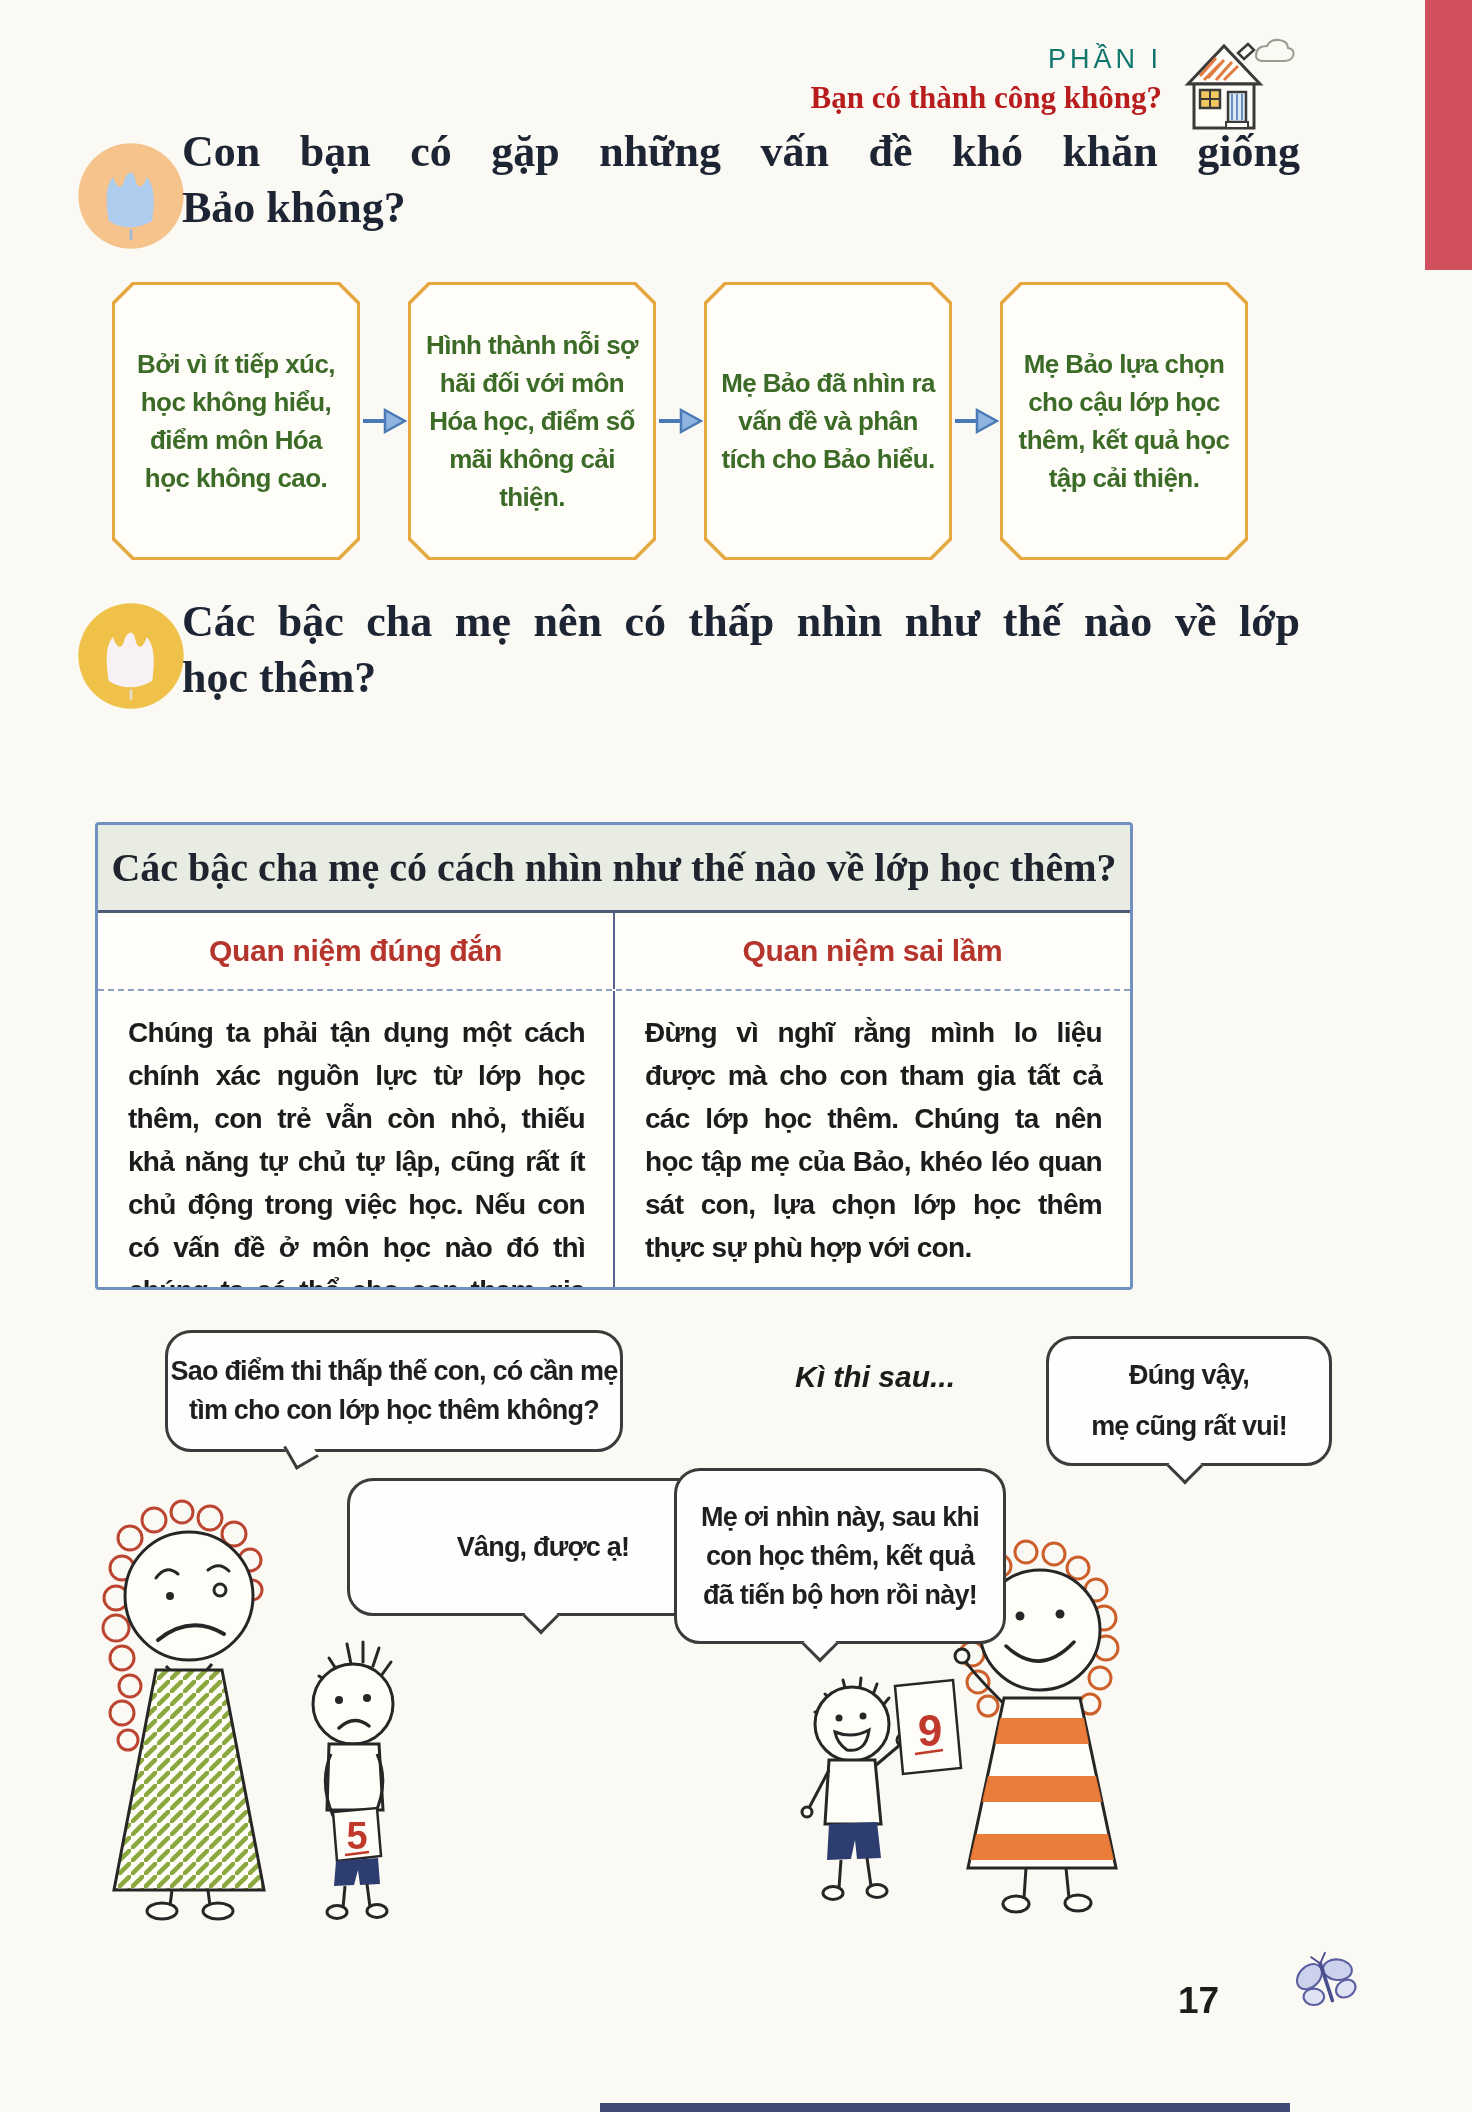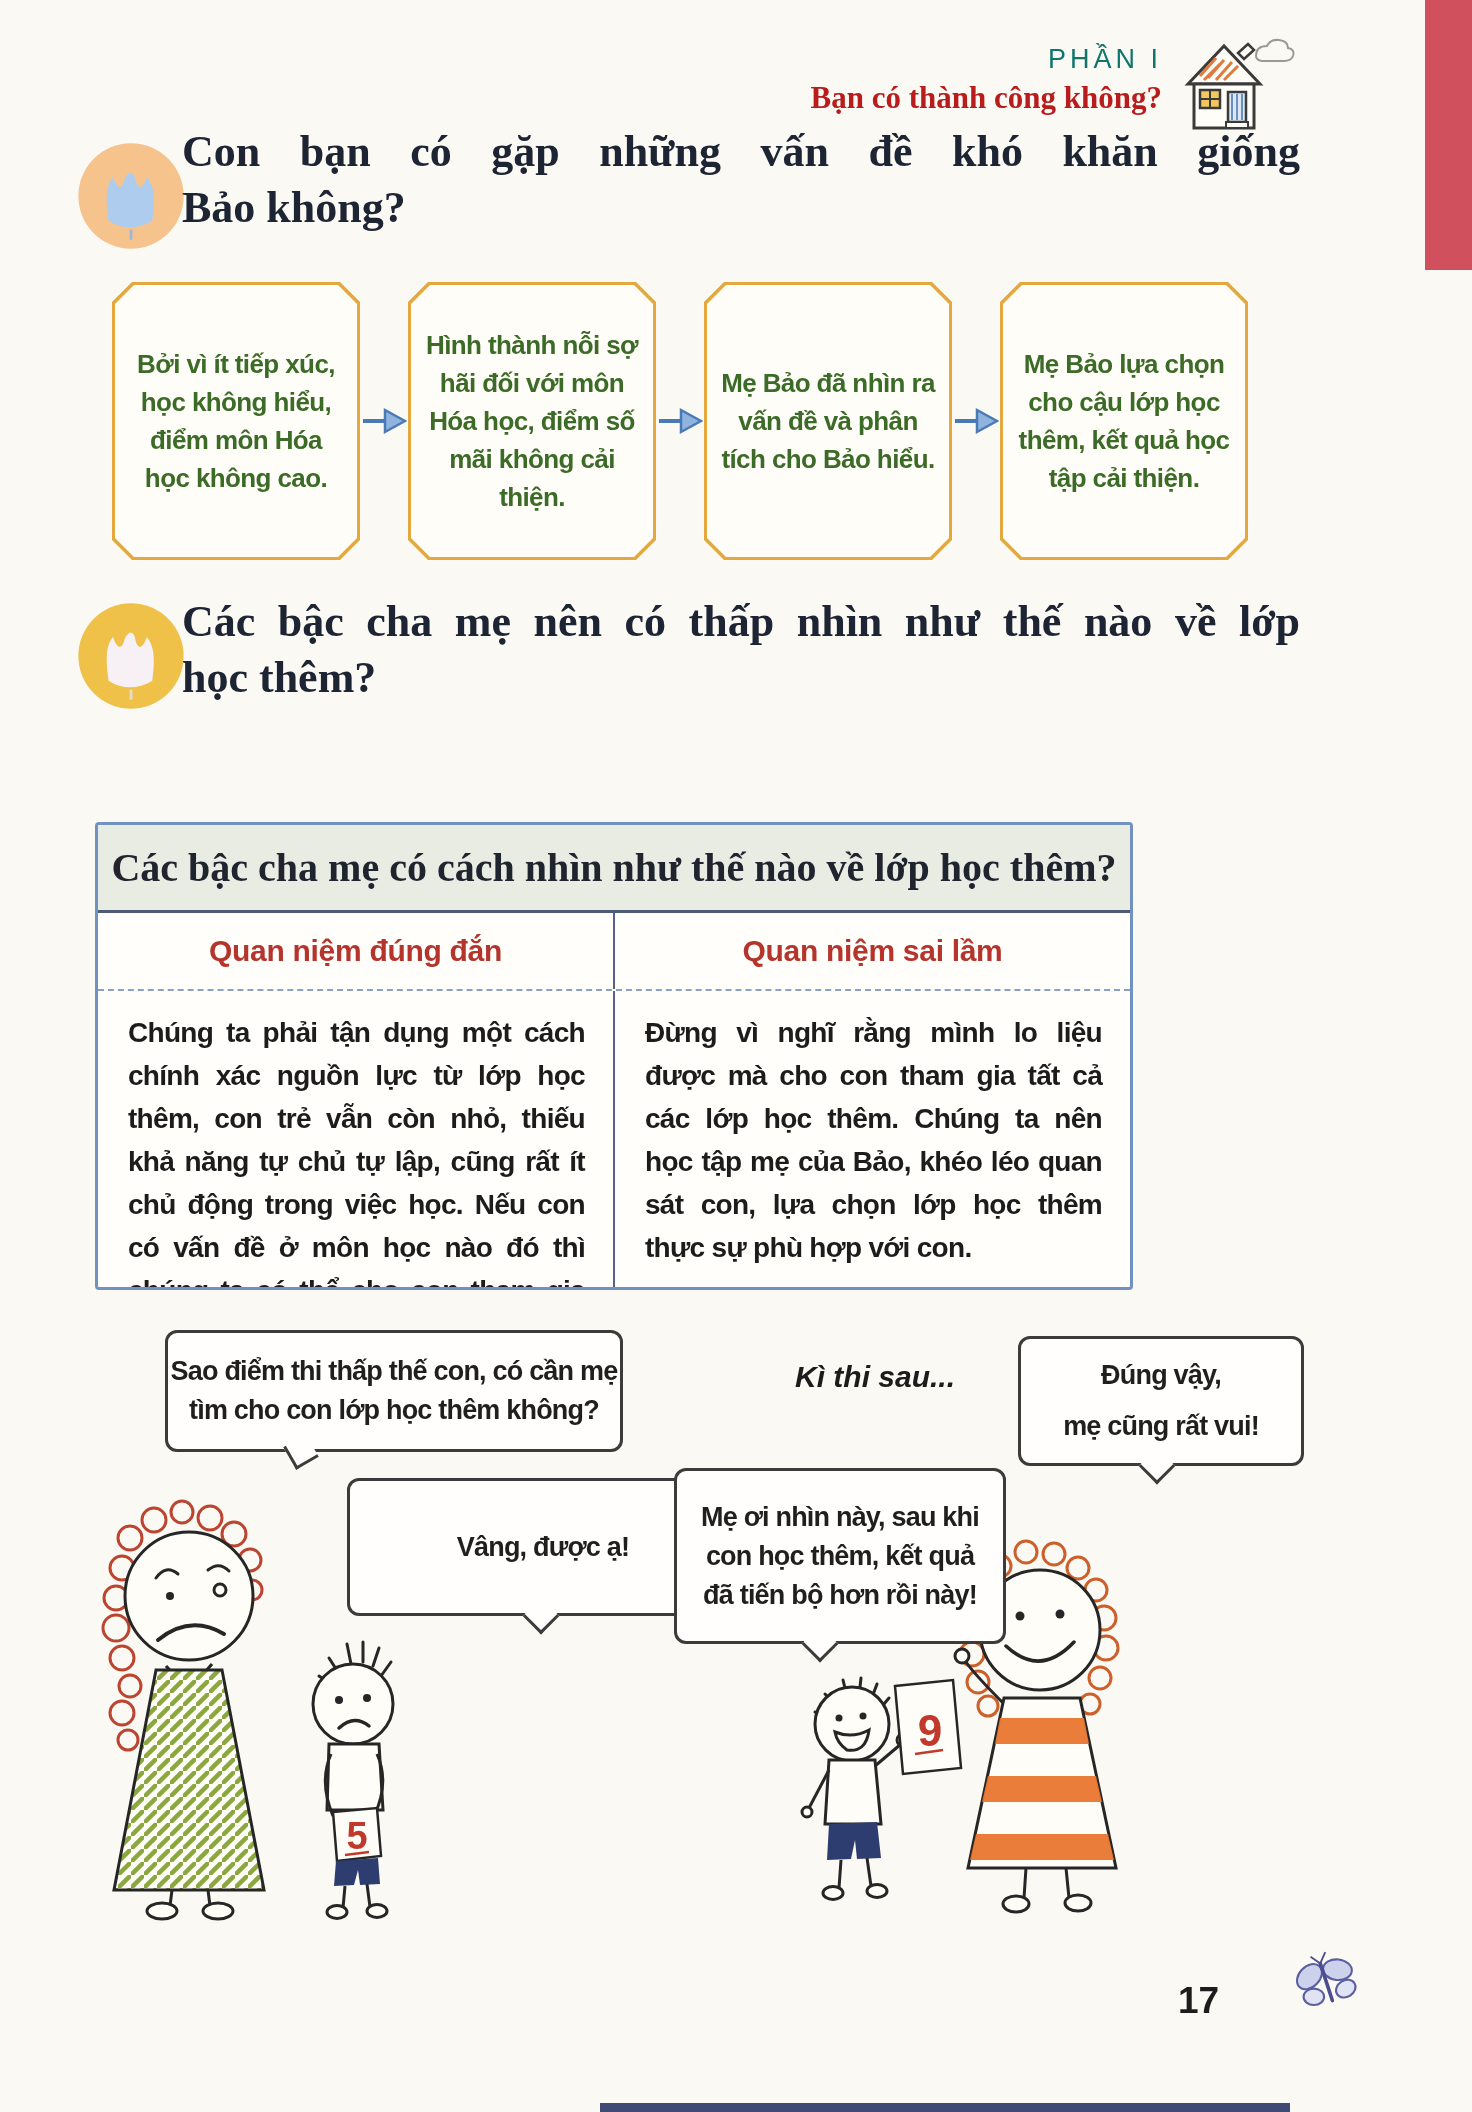--- a/index.html
+++ b/index.html
@@ -43,29 +43,29 @@
   .tbl-heads>div{flex:1;display:flex;align-items:center;justify-content:center;
        color:var(--col-header,#b5342b);font-weight:bold;font-size:30px;letter-spacing:-0.3px;}
   .tbl-heads>div:first-child{border-right:2px solid var(--table-divider,#55618a);}
   .tbl-body{display:flex;height:296px;}
   .cell{flex:1;padding:20px 28px 0 30px;font-size:28px;line-height:43px;font-weight:bold;
        letter-spacing:-0.7px;text-align:justify;color:#1c1c1c;}
   .cell:first-child{border-right:2px solid var(--table-divider,#55618a);}
 
   
   .bubble{position:absolute;background:#fffefc;border:3px solid var(--bubble-border,#3b3b3b);
-       border-radius:12px;display:flex;flex-direction:column;justify-content:center;align-items:center;
+       border-radius:26px;display:flex;flex-direction:column;justify-content:center;align-items:center;
        font-weight:bold;font-size:27px;line-height:39px;letter-spacing:-0.8px;color:#1f1f1f;z-index:3;}
   .bubble span{display:block;white-space:nowrap;}
   .tail{position:absolute;width:26px;height:26px;background:#fffefc;bottom:-16px;
        border-right:3px solid var(--bubble-border,#3b3b3b);border-bottom:3px solid var(--bubble-border,#3b3b3b);
        transform:rotate(45deg);}
   .b1{left:165px;top:1330px;width:458px;height:122px;}
   .b2{left:347px;top:1478px;width:392px;height:138px;}
-  .b3{left:1018px;top:1336px;width:286px;height:130px;gap:12px;}
+  .b3{left:1046px;top:1336px;width:286px;height:130px;gap:12px;}
   .b4{left:674px;top:1468px;width:332px;height:176px;}
   .caption{position:absolute;left:775px;top:1360px;width:200px;text-align:center;font-weight:bold;
        font-style:italic;font-size:30px;color:#1c1c1c;}
 
   .figure{position:absolute;z-index:1;}
 
   
   .pagenum{position:absolute;left:1178px;top:1980px;font-size:37px;font-weight:bold;color:#1c1c1c;}
   .butterfly{position:absolute;left:1290px;top:1950px;}
   .bottombar{position:absolute;left:600px;top:2103px;width:690px;height:9px;background:var(--bottom-bar,#3f4b74);}

